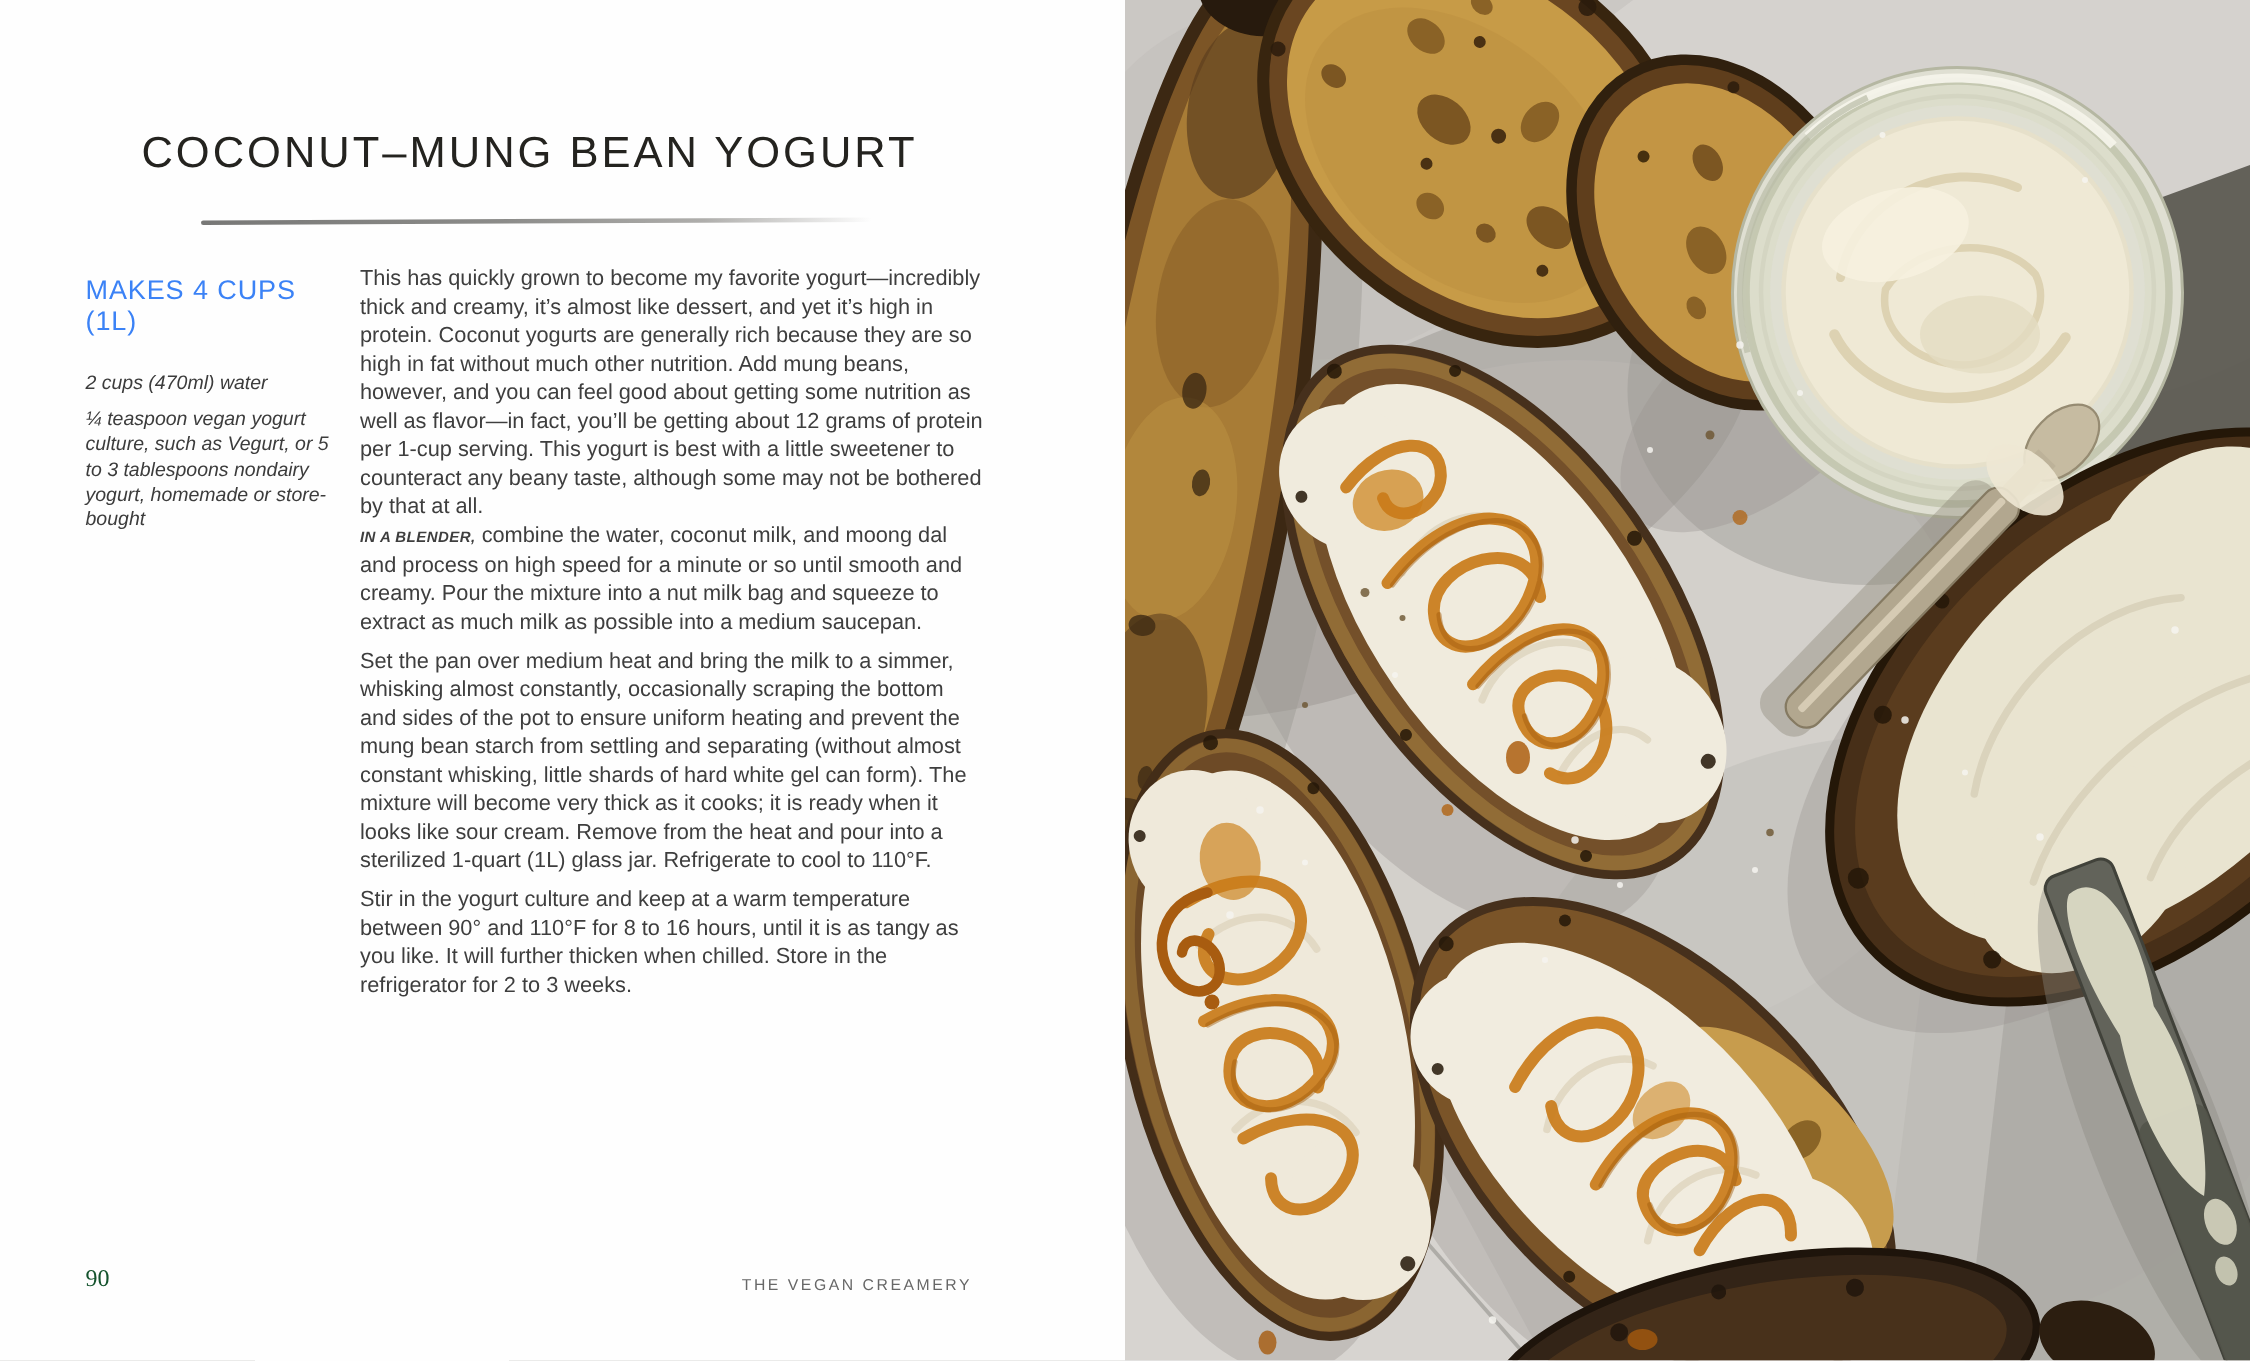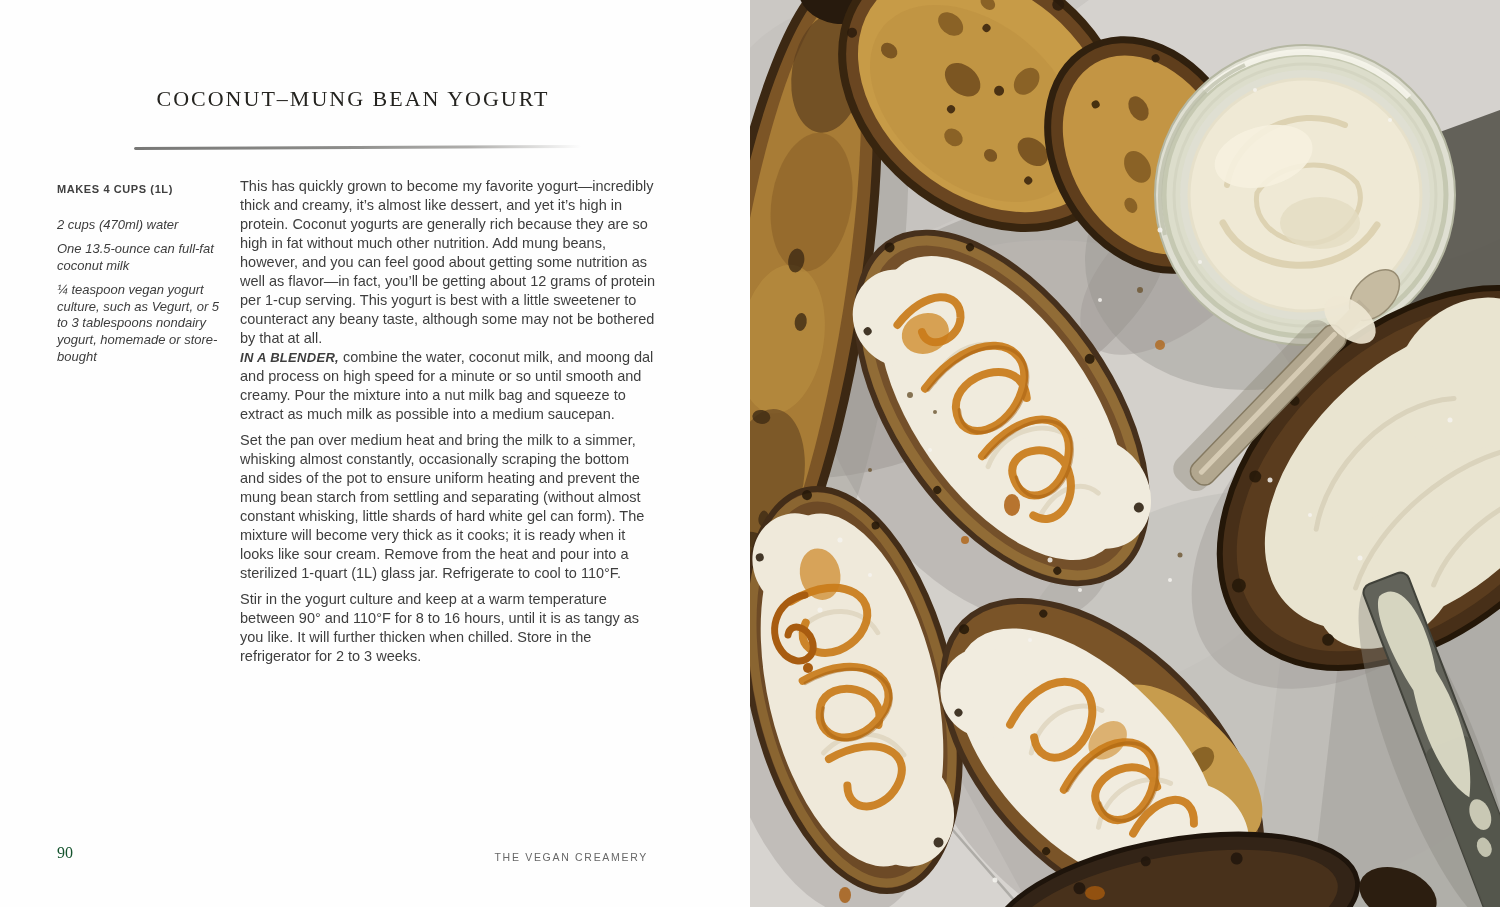--- a/index.html
+++ b/index.html
@@ -1,53 +1,52 @@
 <!DOCTYPE html>
 <html><head>
 <meta charset="utf-8">
 <style>
   html,body{margin:0;padding:0;background:#e8e8e8;}
   .spread{position:relative;width:1500px;height:907px;background:#ffffff;overflow:hidden;
           font-family:"Liberation Sans",sans-serif;display:flex;}
   .page-left{position:relative;width:750px;height:907px;background:#fefefe;flex:0 0 auto;}
   .recipe-title{position:absolute;top:86px;left:0;width:706px;margin:0;text-align:center;
-        font-family:Liberation Serif, serif;font-weight:400;font-size:22px;letter-spacing:2px;
+        font-family:Liberation Sans, sans-serif;font-weight:400;font-size:29px;letter-spacing:2px;
         color:#24231f;}
   .brush-rule{position:absolute;top:146px;left:134px;width:447px;height:2.5px;border-radius:2px;
         transform:rotate(-0.25deg);opacity:.8;
         background:linear-gradient(90deg,#565654 0%,#6f6f6c 45%,#9b9a97 75%,rgba(190,189,186,0) 100%);}
   .ingredients{position:absolute;left:57px;top:183px;width:172px;color:#3c3c3c;}
-  .yield{font-size:11px;letter-spacing:.6px;color:#404040;margin:0 0 22px 0;font-weight:bold;}
+  .yield{font-size:18px;letter-spacing:.6px;color:#3b82f6;margin:0 0 22px 0;}
   .ing-list{list-style:none;margin:0;padding:0;font-size:13px;line-height:1.3;}
   .ing-list li{margin:0 0 7px 0;font-style:italic;}
   .method{position:absolute;left:240px;top:177px;width:417px;font-size:14.5px;line-height:19px;color:#3e3e3e;}
   .method p{margin:0 0 7px 0;}
   .method p.intro{margin-bottom:0;}
-  .lead{font-style:italic;font-weight:bold;font-size:13px;letter-spacing:.3px;}
+  .lead{font-style:italic;font-weight:bold;font-size:10px;letter-spacing:.3px;}
   .pagenum{position:absolute;left:57px;top:844px;font-family:"Liberation Serif",serif;
         font-size:16px;color:#14532d;}
   .running{position:absolute;left:448px;top:851px;width:200px;text-align:right;
         font-size:10.5px;letter-spacing:1.7px;color:#676767;}
   .photo{position:relative;width:750px;height:907px;flex:0 0 auto;background:#cbc8c4;}
   .photo svg{display:block;}
 </style>
 </head>
 <body>
 
 <div class="spread">
 
   <div class="page-left">
     <h1 class="recipe-title">COCONUT–MUNG BEAN YOGURT</h1>
     <div class="brush-rule"></div>
 
     <aside class="ingredients">
       <div class="yield">MAKES 4 CUPS (1L)</div>
       <ul class="ing-list">
         <li>2 cups (470ml) water</li>
-        <li>One 13.5-ounce can full-fat coconut milk</li>
         <li>¼ teaspoon vegan yogurt culture, such as Vegurt, or 5 to 3 tablespoons nondairy yogurt, homemade or store-bought</li>
       </ul>
     </aside>
 
     <section class="method">
       <p class="intro">This has quickly grown to become my favorite yogurt—incredibly thick and creamy, it’s almost like dessert, and yet it’s high in protein. Coconut yogurts are generally rich because they are so high in fat without much other nutrition. Add mung beans, however, and you can feel good about getting some nutrition as well as flavor—in fact, you’ll be getting about 12 grams of protein per 1-cup serving. This yogurt is best with a little sweetener to counteract any beany taste, although some may not be bothered by that at all.</p>
       <p class="step"><span class="lead">IN A BLENDER,</span><span> combine the water, coconut milk, and moong dal and process on high speed for a minute or so until smooth and creamy. Pour the mixture into a nut milk bag and squeeze to extract as much milk as possible into a medium saucepan.</span></p>
       <p class="step"><span>Set the pan over medium heat and bring the milk to a simmer, whisking almost constantly, occasionally scraping the bottom and sides of the pot to ensure uniform heating and prevent the mung bean starch from settling and separating (without almost constant whisking, little shards of hard white gel can form). The mixture will become very thick as it cooks; it is ready when it looks like sour cream. Remove from the heat and pour into a sterilized 1-quart (1L) glass jar. Refrigerate to cool to 110°F.</span></p>
       <p class="step"><span>Stir in the yogurt culture and keep at a warm temperature between 90° and 110°F for 8 to 16 hours, until it is as tangy as you like. It will further thicken when chilled. Store in the refrigerator for 2 to 3 weeks.</span></p>
     </section>

